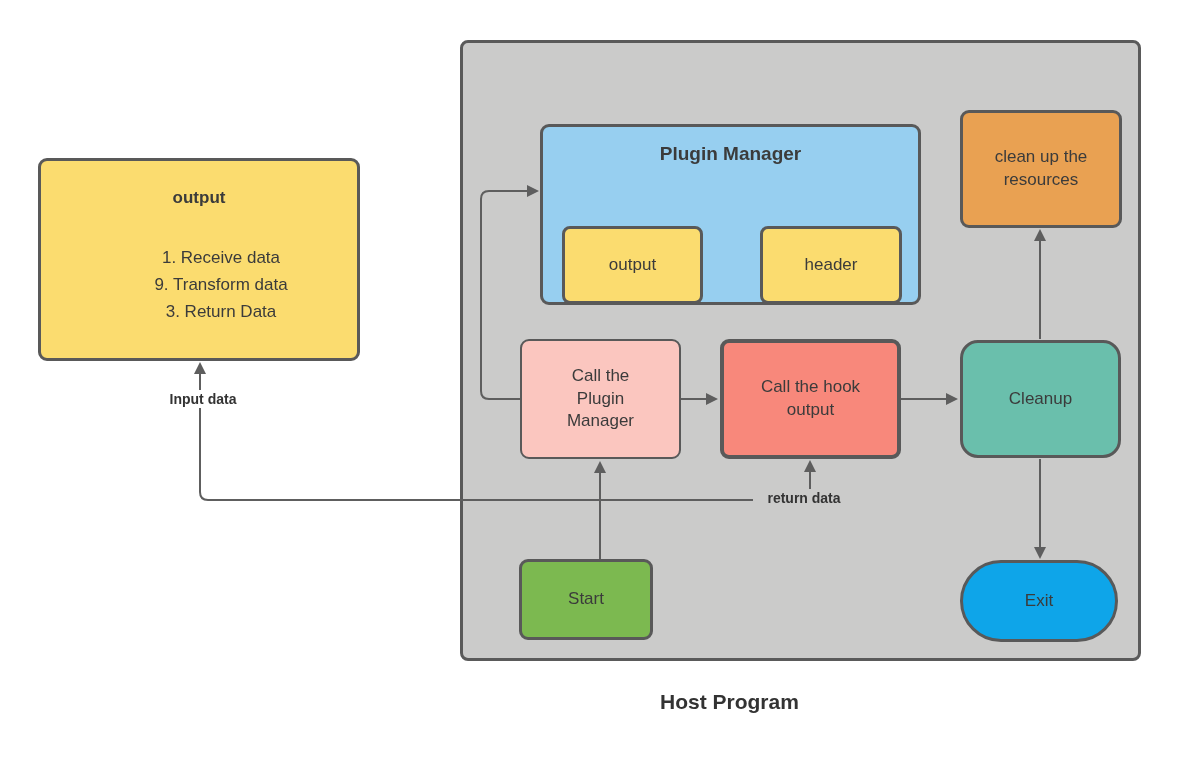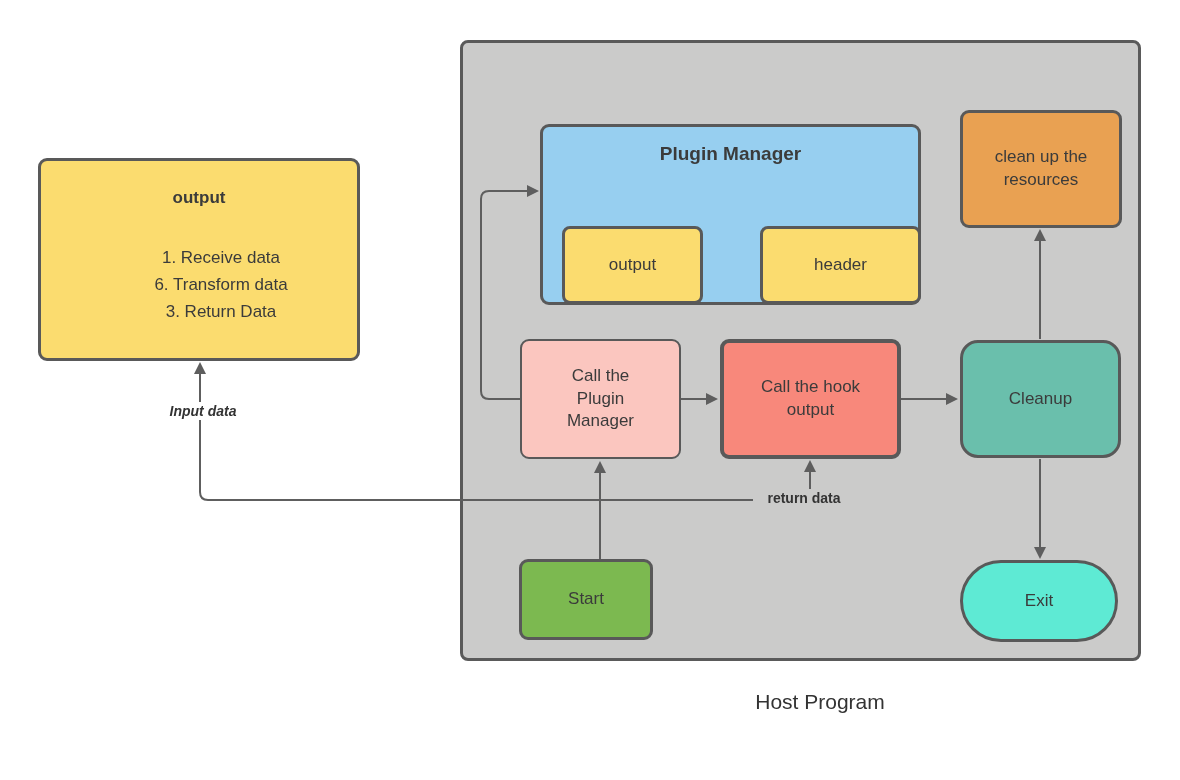--- a/index.html
+++ b/index.html
@@ -8,22 +8,22 @@
   .canvas {
     position: relative; width: 1180px; height: 780px; background: #ffffff;
     overflow: hidden;
   }
   
   .host {
     position: absolute; left: 460px; top: 40px; width: 681px; height: 621px;
     background: #cbcbca; border: 3px solid #5a5a5a; border-radius: 8px; z-index: 1;
   }
   .host-label {
-    position: absolute; left: 660px; top: 690px; width: 320px; text-align: center;
-    font-size: 21px; font-weight: normal; color: #333333; z-index: 2;
+    position: absolute; left: 660px; top: 690px; width: 320px; 
+    font-size: 21px; font-weight: bold; color: #333333; z-index: 2;
   }
   
   .node {
     position: absolute; z-index: 2; border: 3px solid #595959; border-radius: 9px;
     display: flex; align-items: center; justify-content: center; text-align: center;
     font-size: 17px; color: #3b3b3b; line-height: 1.35;
   }
   
   .output-box {
     left: 38px; top: 158px; width: 322px; height: 203px; background: #fbdc6f;
@@ -36,53 +36,53 @@
     left: 540px; top: 100px; width: 381px; height: 181px; background: #97cff0;
     display: block;
     margin-top: 24px;
   }
   .pm-title { margin-top: 14px; text-align: center; font-weight: bold; font-size: 19px; }
   .pm-child {
     position: absolute; background: #fbdc6f; border: 3px solid #595959; border-radius: 8px;
     display: flex; align-items: center; justify-content: center; font-size: 17px;
   }
   .pm-output { left: 19px; top: 99px; width: 141px; height: 78px; }
-  .pm-header { left: 217px; top: 99px; width: 161px; height: 78px; }
+  .pm-header { left: 217px; top: 99px; width: 142px; height: 78px; }
   
   .call-pm   { left: 520px; top: 339px; width: 161px; height: 120px; background: #fbc6bf; border-width: 2px; padding: 0 34px; }
   .call-hook { left: 720px; top: 339px; width: 181px; height: 120px; background: #f8887b; border-width: 4px; padding: 0 28px; }
   .cleanup   { left: 960px; top: 340px; width: 161px; height: 118px; background: #6abfac; border-radius: 18px; }
   .resources { left: 960px; top: 110px; width: 162px; height: 118px; background: #e9a152; padding: 0 24px; }
   .start     { left: 519px; top: 559px; width: 134px; height: 81px;  background: #7cb950; }
-  .exit      { left: 960px; top: 560px; width: 158px; height: 82px;  background: #5eead4; border-radius: 41px; }
+  .exit      { left: 960px; top: 560px; width: 158px; height: 82px;  background: #0ea5e9; border-radius: 41px; }
   
   .edges { position: absolute; left: 0; top: 0; width: 1180px; height: 780px; z-index: 5; pointer-events: none; }
   .edges path { stroke: #5e5e5e; stroke-width: 2px; fill: none; }
   .edges polygon { fill: #5e5e5e; stroke: none; }
   
   .edge-label {
     position: absolute; z-index: 6; font-size: 14px; font-weight: bold; color: #333333;
     text-align: center; line-height: 18px;
   }
-  .input-label  { left: 154px; top: 402px; width: 98px;  background: #ffffff; font-style: italic; }
+  .input-label  { left: 154px; top: 390px; width: 98px;  background: #ffffff; }
   .return-label { left: 753px; top: 489px; width: 102px; background: #cbcbca; }
 </style>
 </head>
 <body>
 
 <div class="canvas">
 
   <div class="host"></div>
   <div class="host-label">Host Program</div>
 
   <div class="node output-box">
     <div class="node-title">output</div>
     <div class="steps">
       <div>1. Receive data</div>
-      <div>6. Transform data</div>
+      <div>9. Transform data</div>
       <div>3. Return Data</div>
     </div>
   </div>
 
   <div class="node pm">
     <div class="pm-title">Plugin Manager</div>
     <div class="pm-child pm-output">
       <span>output</span>
     </div>
     <div class="pm-child pm-header">

